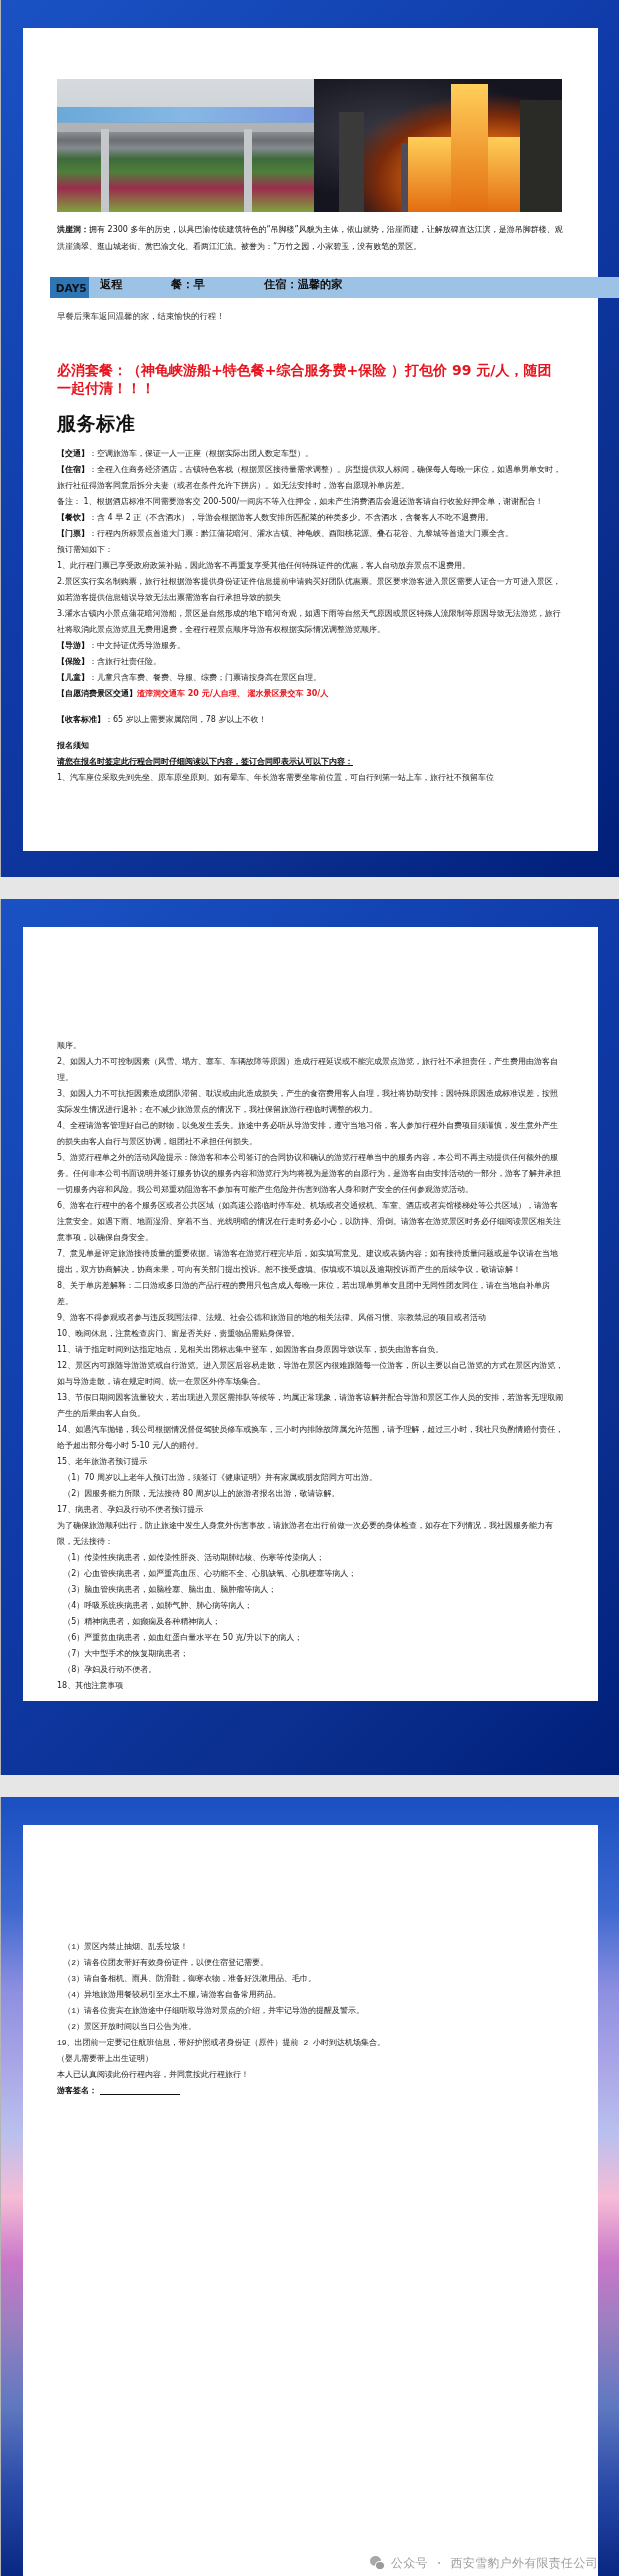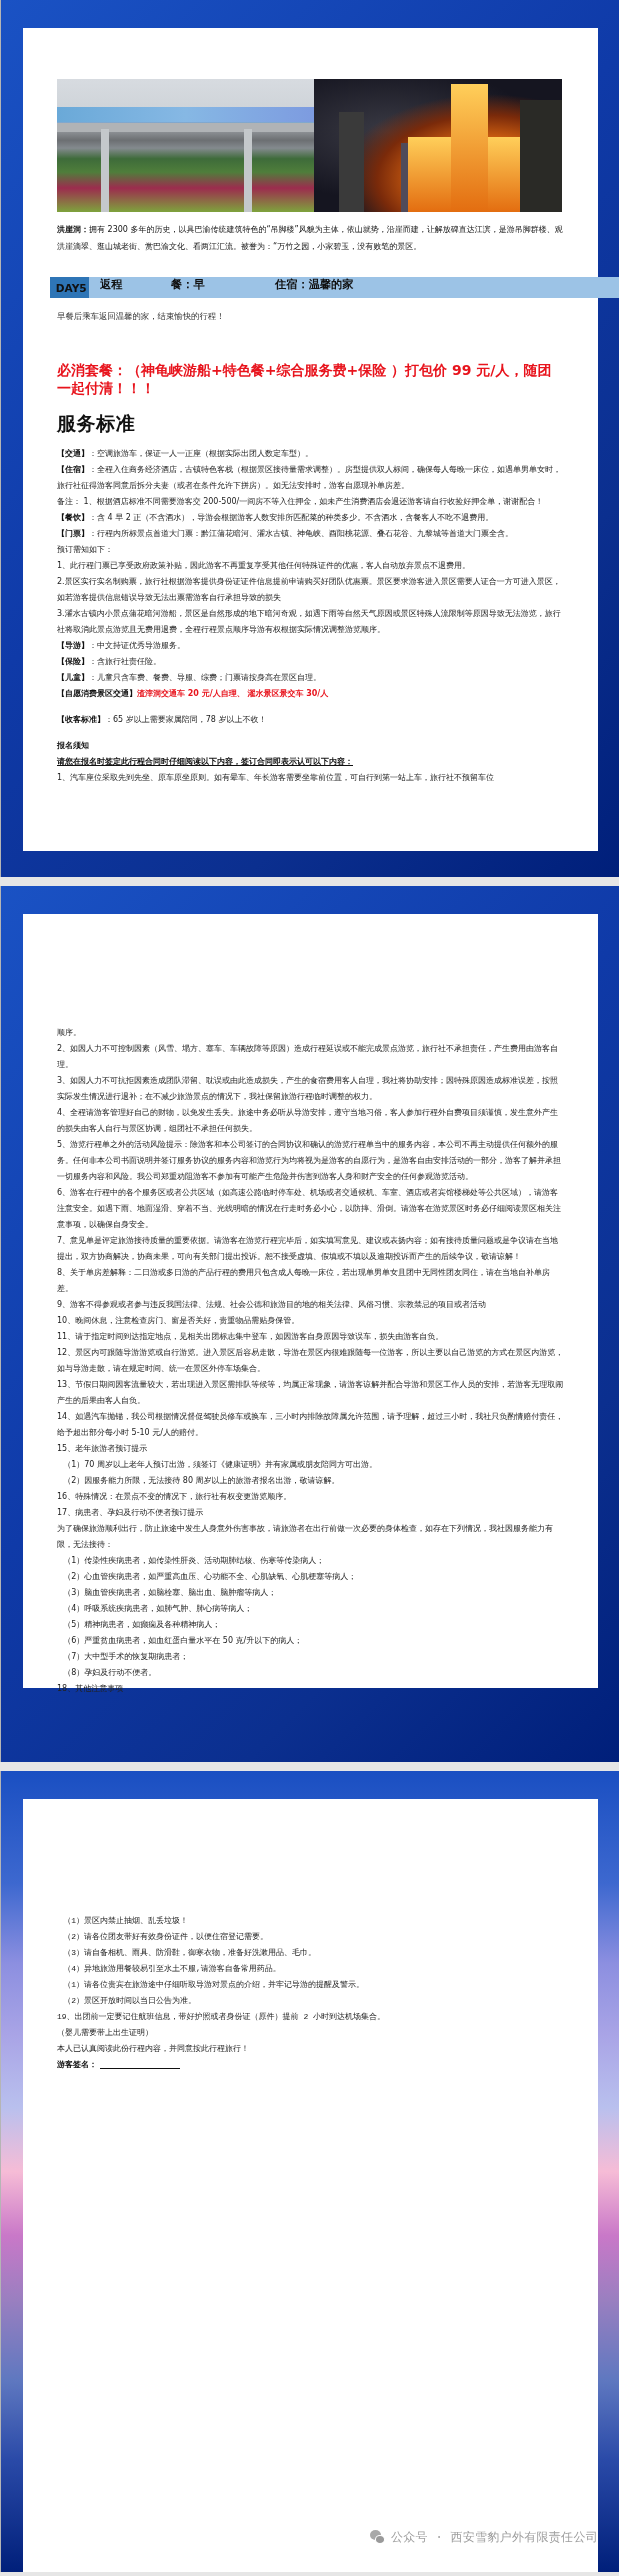--- a/index.html
+++ b/index.html
@@ -6,21 +6,21 @@
   html, body { width: 619px; background: #e6e6e6; }
   body { font-family: "DejaVu Sans", "Liberation Sans", sans-serif; color: #222; }
 
   .page {
     position: relative;
     width: 619px;
     background: linear-gradient(135deg, #1a52c4 0%, #0f3aa8 45%, #0b2f8f 75%, #001f7a 100%);
     padding: 28px 22px 0 22px;
     border-left: 0.6px solid #b5b5b5;
   }
-  .page + .page { margin-top: 9px; }
+  .page + .page { margin-top: 22px; }
   .page.p1 { height: 877px; }
   .page.p2 { height: 876px; }
   .page.p3 { height: 801px;
     background:
       linear-gradient(180deg, rgba(0,0,0,0) 0%, rgba(0,0,0,0) 100%),
       linear-gradient(180deg, #1a4fc2 0%, #3d68cf 14%, #8c8fe0 24%, #a9a4e6 33%, #b9c0ee 42%, #f6bcd6 50%, #c978c8 58%, #9a7fc0 66%, #5f78c0 76%, #2a4aa8 86%, #001f7a 100%);
   }
   .sheet {
     background: #fff;
     width: 575px;
@@ -50,21 +50,21 @@
 
   .desc { margin-top: 8.7px; font-size: 8px; line-height: 17px; color: #111; width: 506px; }
   .desc b { font-weight: bold; }
 
   .day-bar { margin-top: 22.5px; width: 592px; height: 21px; background: #9cc3e6; display: flex; align-items: flex-start; font-weight: bold; font-size: 11.2px; color: #111; margin-left: -6.9px; }
   .day-tag { width: 39px; height: 100%; background: #2e75b6; display: flex; align-items: center; padding-left: 5.6px; font-size: 10.6px; }
   .day-col { position: absolute; }
   .day-bar { position: relative; }
   .day-route { left: 50px; }
   .day-meal { left: 121px; }
-  .day-stay { left: 225px; }
+  .day-stay { left: 214px; }
 
   .day-text { margin-top: 12.5px; font-size: 8.4px; color: #333; }
 
   .must { margin-top: 40px; color: #e8141d; font-weight: bold; font-size: 14px; }
   .section-title { margin-top: 13.7px; font-size: 19px; font-weight: bold; color: #111; letter-spacing: 0.6px; }
 
   .body-text { font-size: 8px; color: #222; line-height: 16px; }
   .body-text p { margin: 0; }
   .gap-top { margin-top: 8.7px; }
   .indent1 { padding-left: 6.2px; }
@@ -155,21 +155,20 @@
       <p>8、关于单房差解释：二日游或多日游的产品行程的费用只包含成人每晚一床位，若出现单男单女且团中无同性团友同住，请在当地自补单房差。</p>
       <p>9、游客不得参观或者参与违反我国法律、法规、社会公德和旅游目的地的相关法律、风俗习惯、宗教禁忌的项目或者活动</p>
       <p>10、晚间休息，注意检查房门、窗是否关好，贵重物品需贴身保管。</p>
       <p>11、请于指定时间到达指定地点，见相关出团标志集中登车，如因游客自身原因导致误车，损失由游客自负。</p>
       <p>12、景区内可跟随导游游览或自行游览。进入景区后容易走散，导游在景区内很难跟随每一位游客，所以主要以自己游览的方式在景区内游览，如与导游走散，请在规定时间、统一在景区外停车场集合。</p>
       <p>13、节假日期间因客流量较大，若出现进入景区需排队等候等，均属正常现象，请游客谅解并配合导游和景区工作人员的安排，若游客无理取闹产生的后果由客人自负。</p>
       <p>14、如遇汽车抛锚，我公司根据情况督促驾驶员修车或换车，三小时内排除故障属允许范围，请予理解，超过三小时，我社只负酌情赔付责任，给予超出部分每小时 5-10 元/人的赔付。</p>
       <p>15、老年旅游者预订提示</p>
       <p class="indent1">（1）70 周岁以上老年人预订出游，须签订《健康证明》并有家属或朋友陪同方可出游。</p>
       <p class="indent1">（2）因服务能力所限，无法接待 80 周岁以上的旅游者报名出游，敬请谅解。</p>
-      <p>16、特殊情况：在景点不变的情况下，旅行社有权变更游览顺序。</p>
       <p>17、病患者、孕妇及行动不便者预订提示</p>
       <p>为了确保旅游顺利出行，防止旅途中发生人身意外伤害事故，请旅游者在出行前做一次必要的身体检查，如存在下列情况，我社因服务能力有限，无法接待：</p>
       <p class="indent1">（1）传染性疾病患者，如传染性肝炎、活动期肺结核、伤寒等传染病人；</p>
       <p class="indent1">（2）心血管疾病患者，如严重高血压、心功能不全、心肌缺氧、心肌梗塞等病人；</p>
       <p class="indent1">（3）脑血管疾病患者，如脑栓塞、脑出血、脑肿瘤等病人；</p>
       <p class="indent1">（4）呼吸系统疾病患者，如肺气肿、肺心病等病人；</p>
       <p class="indent1">（5）精神病患者，如癫痫及各种精神病人；</p>
       <p class="indent1">（6）严重贫血病患者，如血红蛋白量水平在 50 克/升以下的病人；</p>
       <p class="indent1">（7）大中型手术的恢复期病患者；</p>
       <p class="indent1">（8）孕妇及行动不便者。</p>

